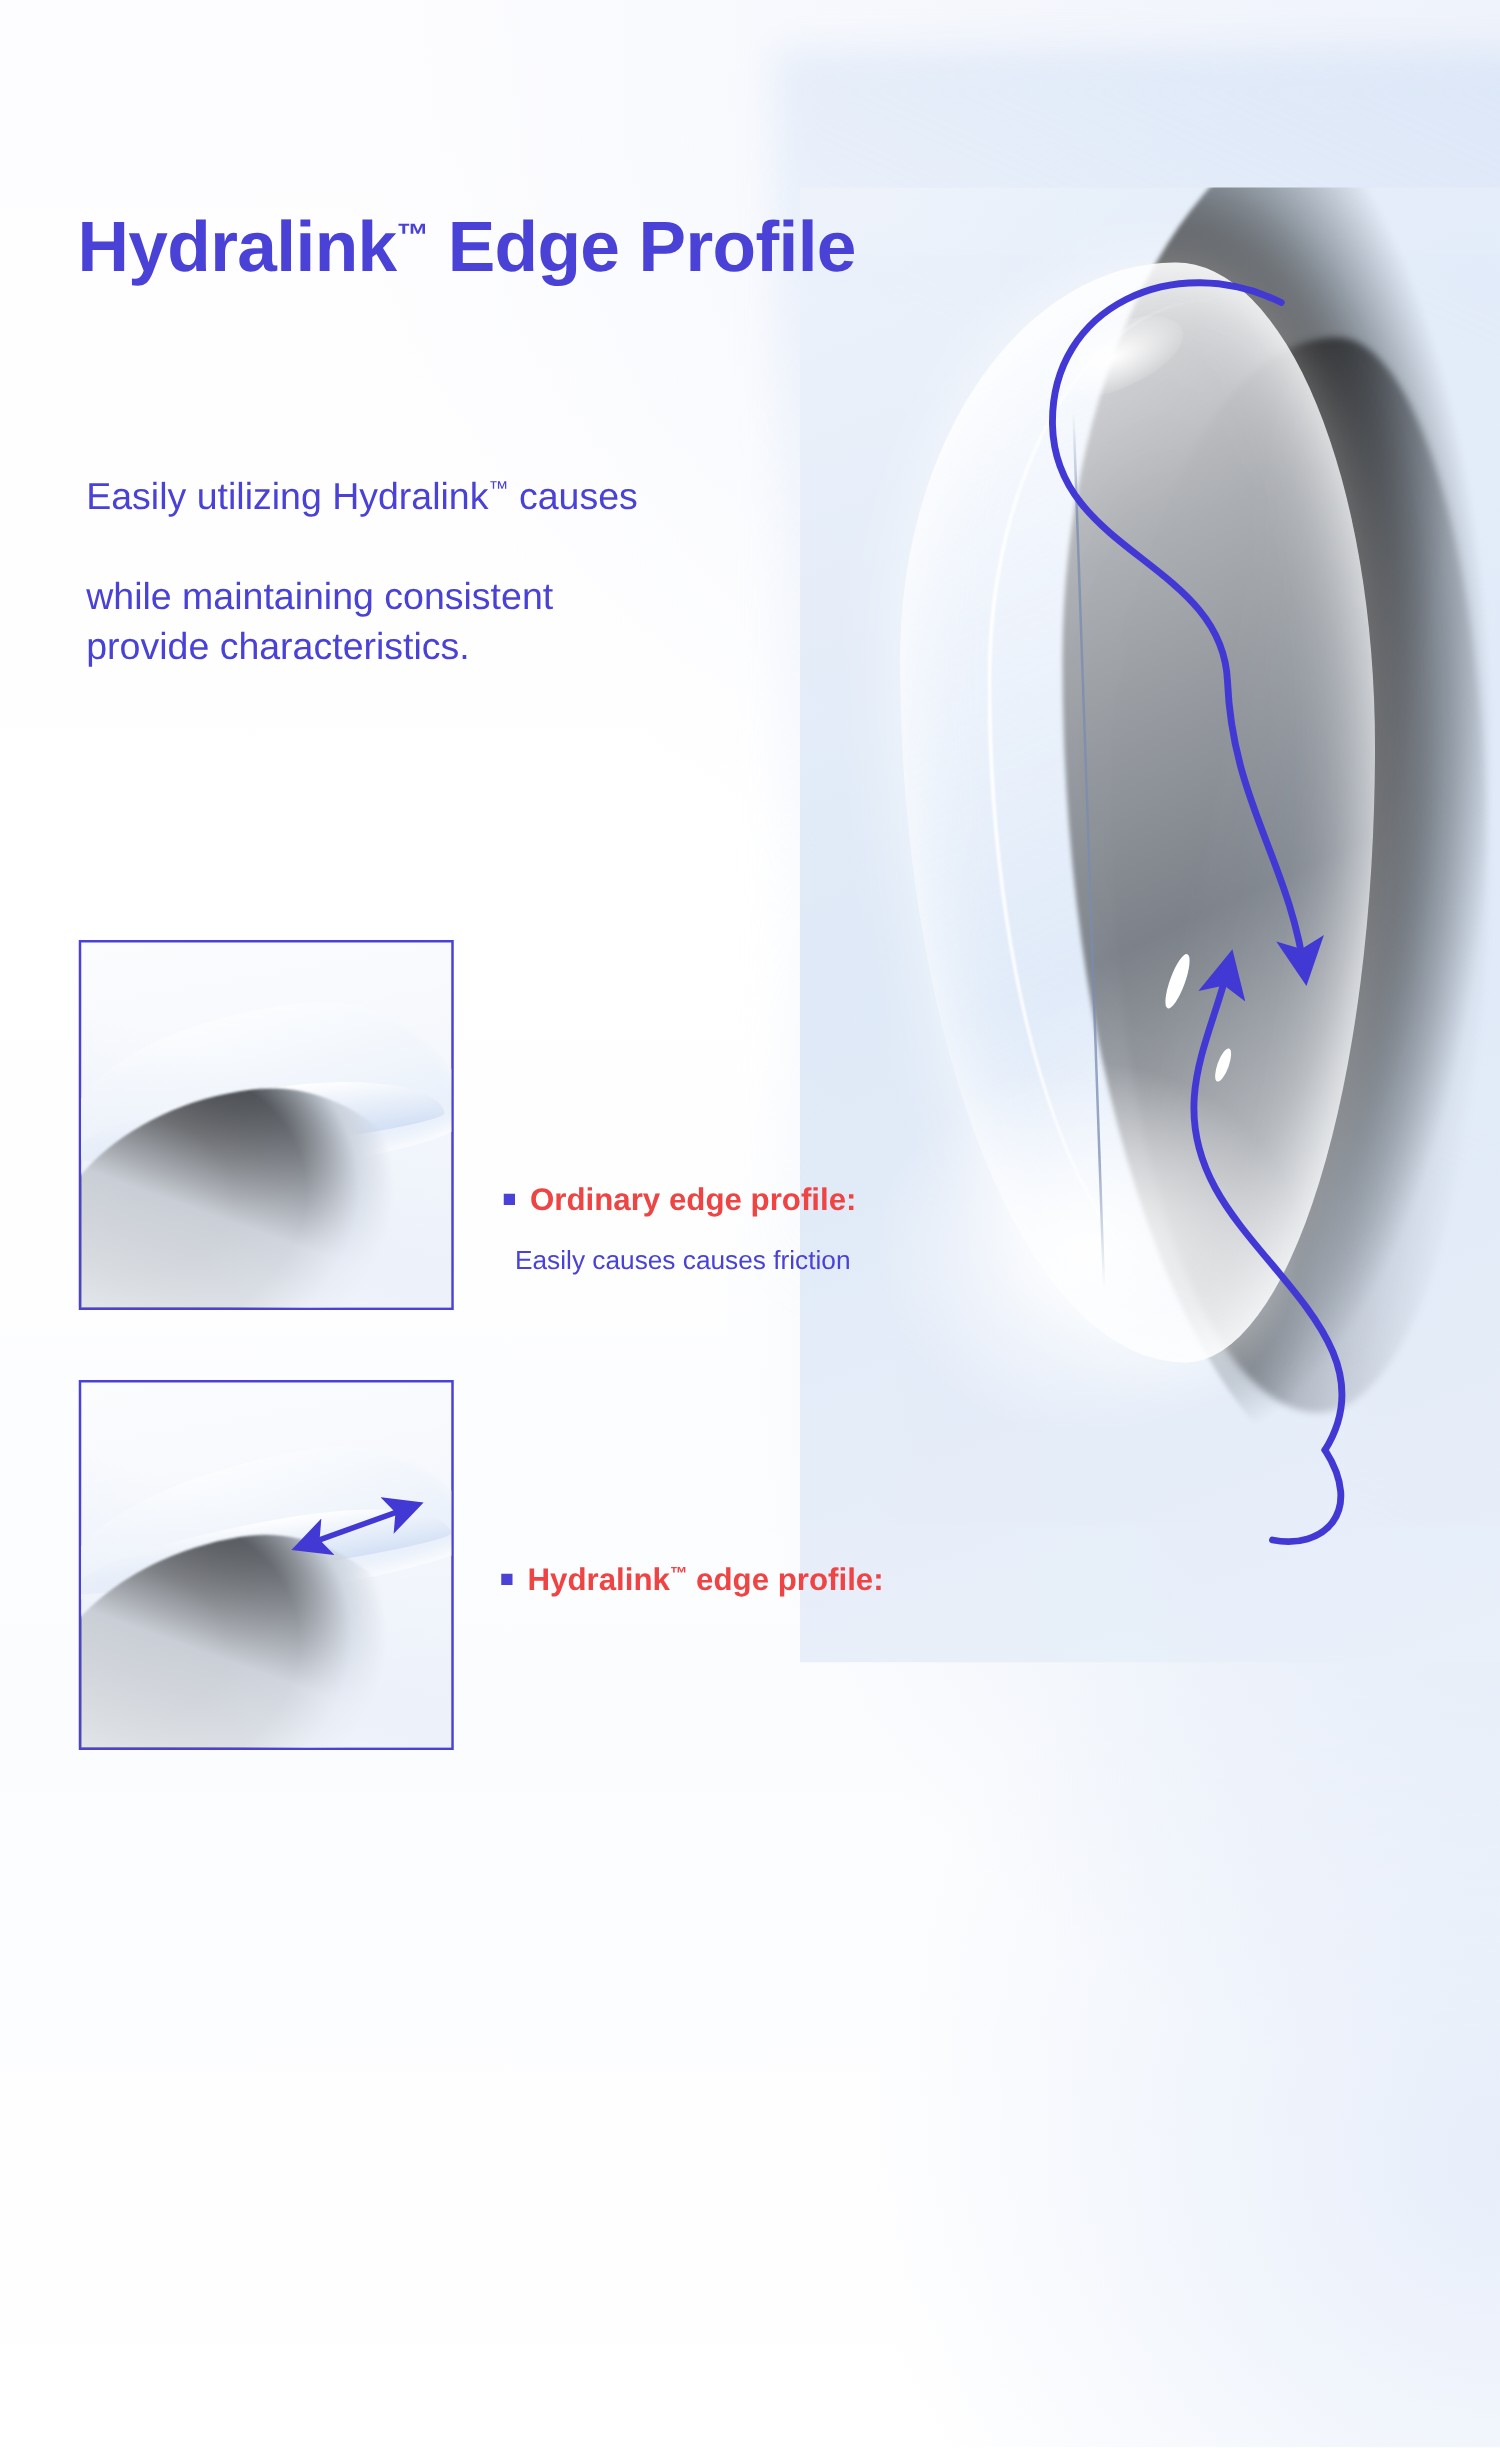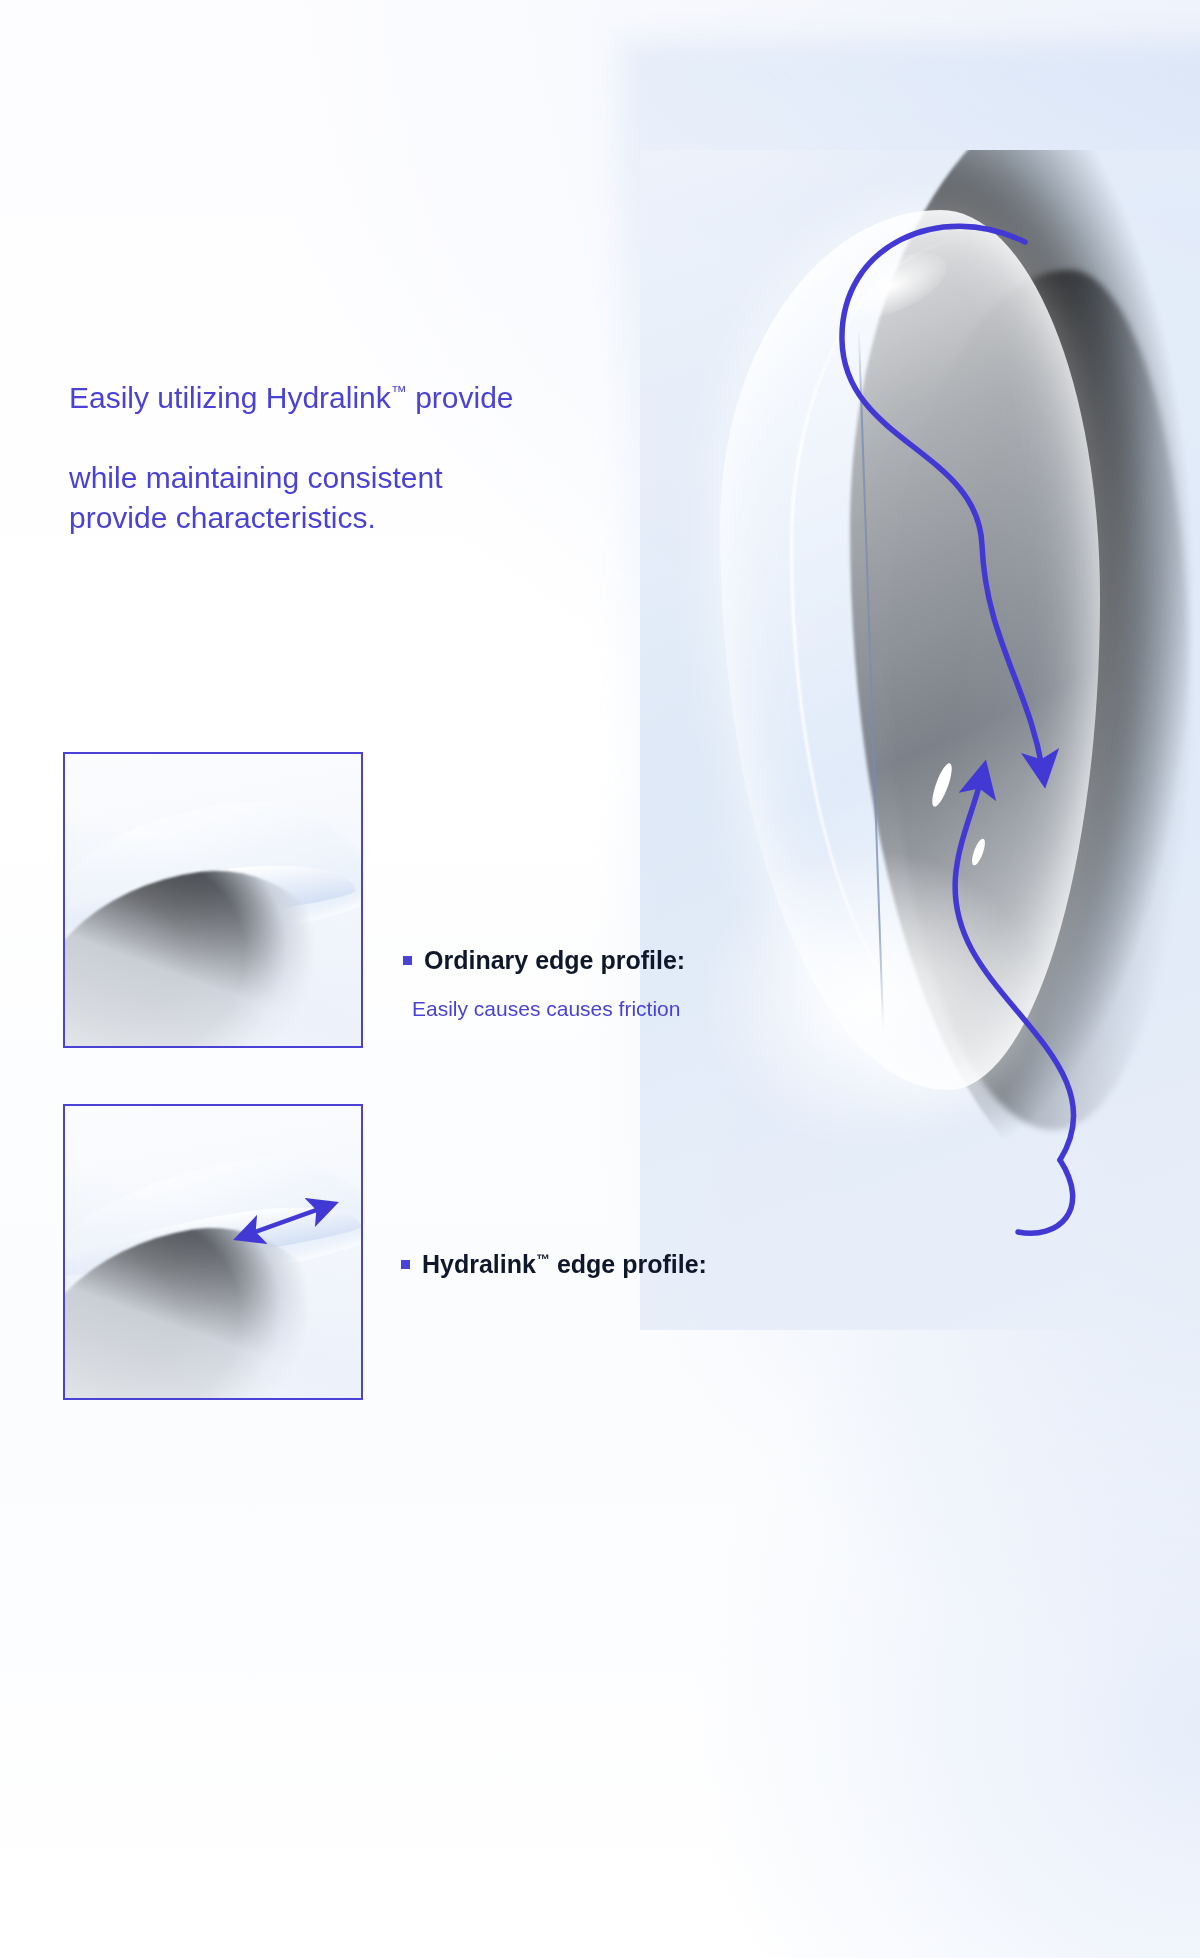--- a/index.html
+++ b/index.html
@@ -205,21 +205,21 @@
   }
 
   
   .callout { position: absolute; }
   .callout.ordinary  { left: 403px; top: 946px;  width: 520px; }
   .callout.hydralink { left: 401px; top: 1250px; width: 540px; }
 
   .callout-head {
     font-size: 25px;
     font-weight: 700;
-    color: #0f172a;
+    color: #ef4444;
     display: flex;
     align-items: baseline;
     gap: 12px;
   }
   .bullet-sq {
     display: inline-block;
     width: 9px; height: 9px;
     background: #4a42d6;
     flex: 0 0 auto;
     transform: translateY(-4px);
@@ -262,22 +262,23 @@
       </defs>
 
       <path d="M215,92 C300,50 400,95 398,190 C396,292 262,300 258,395
                C254,492 208,540 196,630" fill="none" stroke="#4239d4" stroke-width="5.5" stroke-linecap="round" marker-end="url(#ah)" transform="scale(-1,1) translate(-600,0)"></path>
 
       <path d="M420,1010 C470,930 370,870 332,800 C294,730 330,680 344,618" fill="none" stroke="#4239d4" stroke-width="5.5" stroke-linecap="round" marker-end="url(#ah)"></path>
       <path d="M420,1010 C452,1060 418,1090 378,1082" fill="none" stroke="#4239d4" stroke-width="5.5" stroke-linecap="round"></path>
     </svg>
   </div>
 
-
-  <p class="intro"><span>Easily utilizing Hydralink</span><span class="tm">™</span><span> provide</span><br><br><span>while maintaining consistent</span><br><span>provide characteristics.</span></p>
+  <h1 class="title"><span>Hydralink</span><span class="tm">™</span><span> Edge Profile</span></h1>
+
+  <p class="intro"><span>Easily utilizing Hydralink</span><span class="tm">™</span><span> causes</span><br><br><span>while maintaining consistent</span><br><span>provide characteristics.</span></p>
 
   <div class="figbox one">
     <div class="fig-glass b1-glass"></div>
     <div class="b1-edge"></div>
     <div class="fig-dark b1-dark"></div>
     <div class="fig-wash"></div>
   </div>
 
   <div class="figbox two">
     <div class="fig-glass b2-glass"></div>

